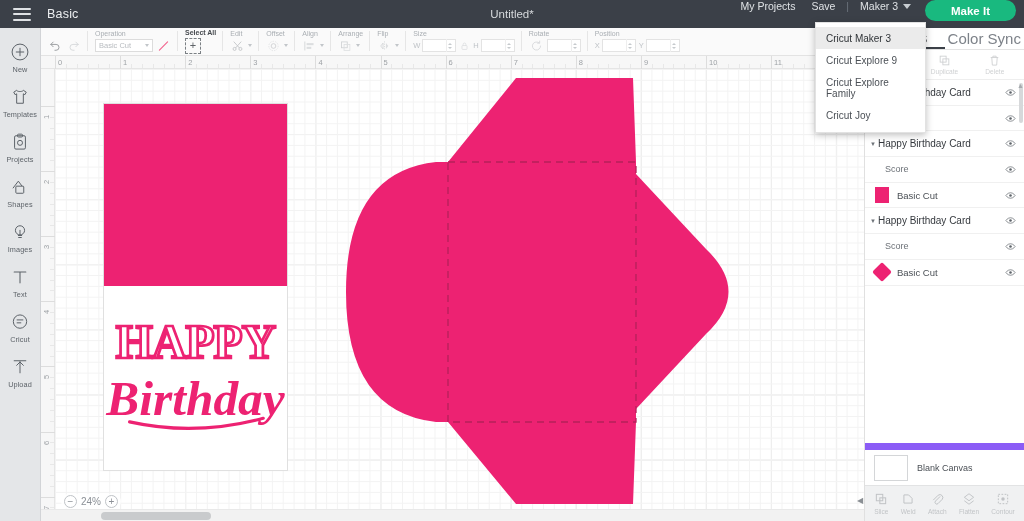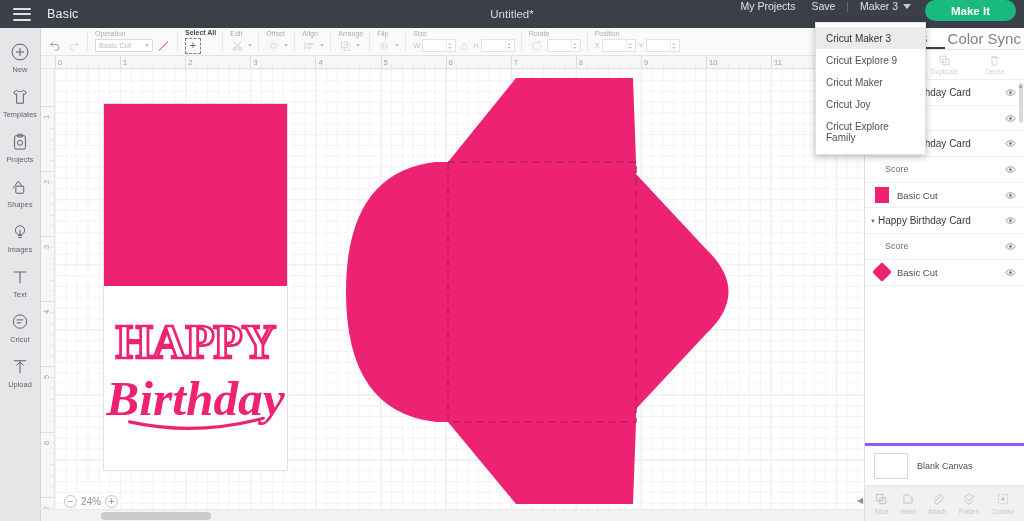--- a/index.html
+++ b/index.html
@@ -233,21 +233,21 @@
   .lr-eye { width: 14px; display: flex; align-items: center; justify-content: center; cursor: pointer; }
   .lr-pad { width: 6px; }
   .layers-scroll {
     position: absolute; right: 1px; top: 3px; width: 4px; height: 40px;
     background: #d6d8da; border-radius: 2px;
   }
   .sc-arrow {
     position: absolute; right: 0px; font-size: 7px; color: #a6aaae; cursor: pointer;
   }
   .rp-canvasrow {
-    height: 42px; border-top: 3px solid #8b5cf6; display: flex;
+    height: 42px; border-top: 7px solid #8b5cf6; display: flex;
     align-items: center; padding: 0 9px; gap: 9px;
   }
   .blank-sw { width: 34px; height: 26px; background: #fff; border: 1px solid #d4d6d8; }
   .blank-lbl { font-size: 9px; color: #4b5056; }
   .rp-bottom {
     height: 36px; background: #f0f1f2; border-top: 1px solid #e2e3e4;
     display: flex; align-items: center; justify-content: space-around; padding: 0 3px;
   }
   .rp-bt { display: flex; flex-direction: column; align-items: center; opacity: .32; cursor: pointer; }
   .rp-bt .ico { width: 14px; height: 14px; }
@@ -873,18 +873,17 @@
         <span class="lbl">Contour</span>
       </div>
     </div>
 
     <span class="rp-collapse">◀</span>
   </div>
 
   <div class="dropdown">
     <div class="dd-item sel">Cricut Maker 3</div>
     <div class="dd-item">Cricut Explore 9</div>
-    <div class="dd-item">Cricut Maker</div>
+    <div class="dd-item">Cricut Explore Family</div>
     <div class="dd-item">Cricut Joy</div>
-    <div class="dd-item">Cricut Explore Family</div>
   </div>
 
 </div>
 
 </body></html>

